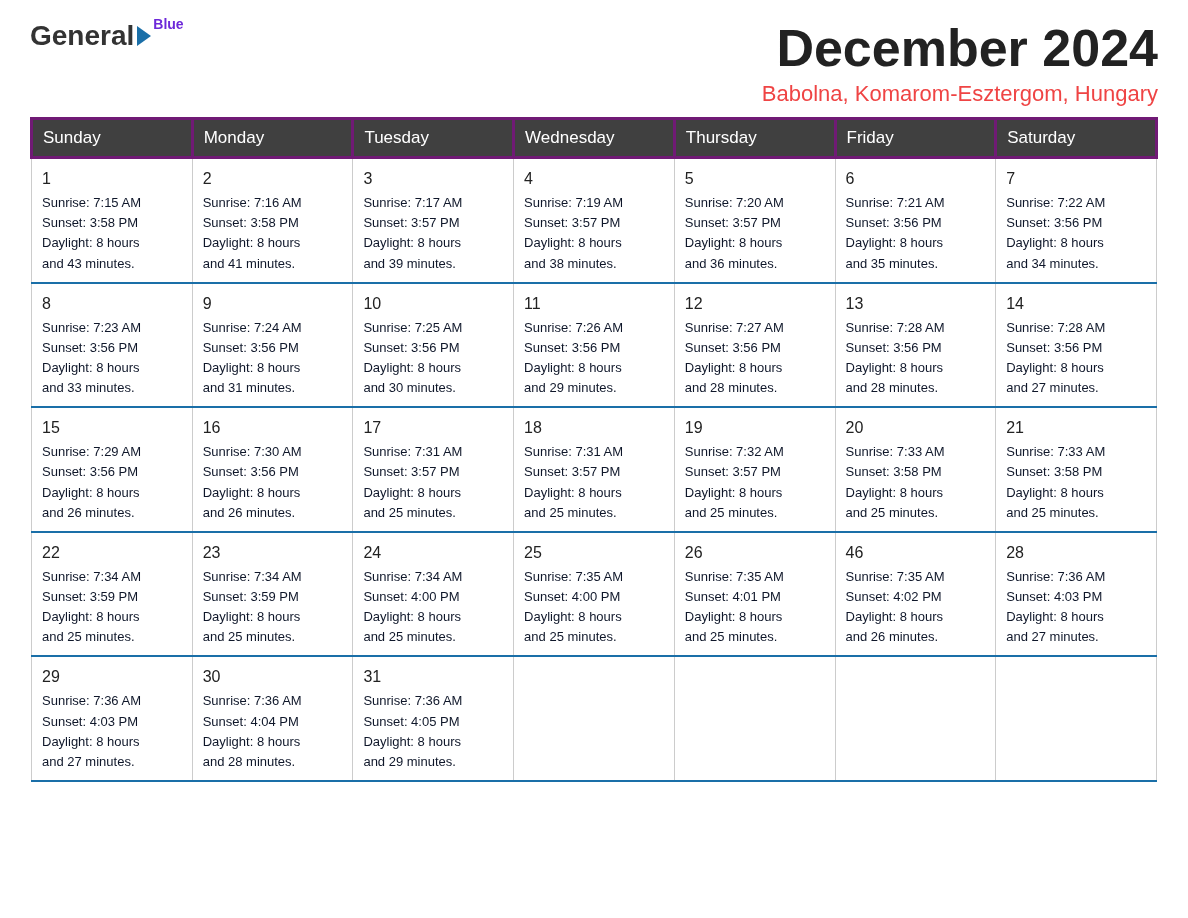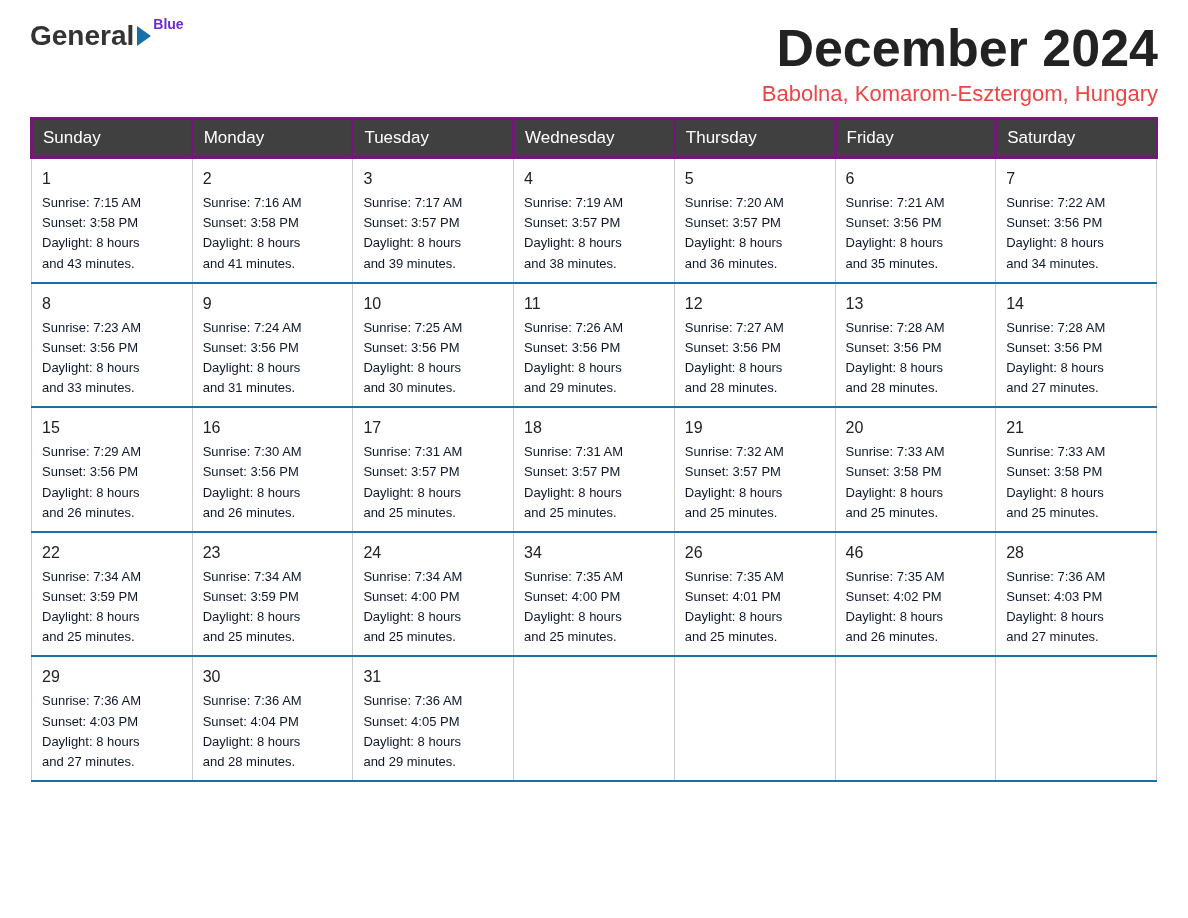--- a/index.html
+++ b/index.html
@@ -228,21 +228,21 @@
         </td>
         <td>
           <span class="day-number">23</span>
           <div class="day-info">Sunrise: 7:34 AM<br>Sunset: 3:59 PM<br>Daylight: 8 hours<br>and 25 minutes.</div>
         </td>
         <td>
           <span class="day-number">24</span>
           <div class="day-info">Sunrise: 7:34 AM<br>Sunset: 4:00 PM<br>Daylight: 8 hours<br>and 25 minutes.</div>
         </td>
         <td>
-          <span class="day-number">34</span>
+          <span class="day-number">25</span>
           <div class="day-info">Sunrise: 7:35 AM<br>Sunset: 4:00 PM<br>Daylight: 8 hours<br>and 25 minutes.</div>
         </td>
         <td>
           <span class="day-number">26</span>
           <div class="day-info">Sunrise: 7:35 AM<br>Sunset: 4:01 PM<br>Daylight: 8 hours<br>and 25 minutes.</div>
         </td>
         <td>
           <span class="day-number">46</span>
           <div class="day-info">Sunrise: 7:35 AM<br>Sunset: 4:02 PM<br>Daylight: 8 hours<br>and 26 minutes.</div>
         </td>

